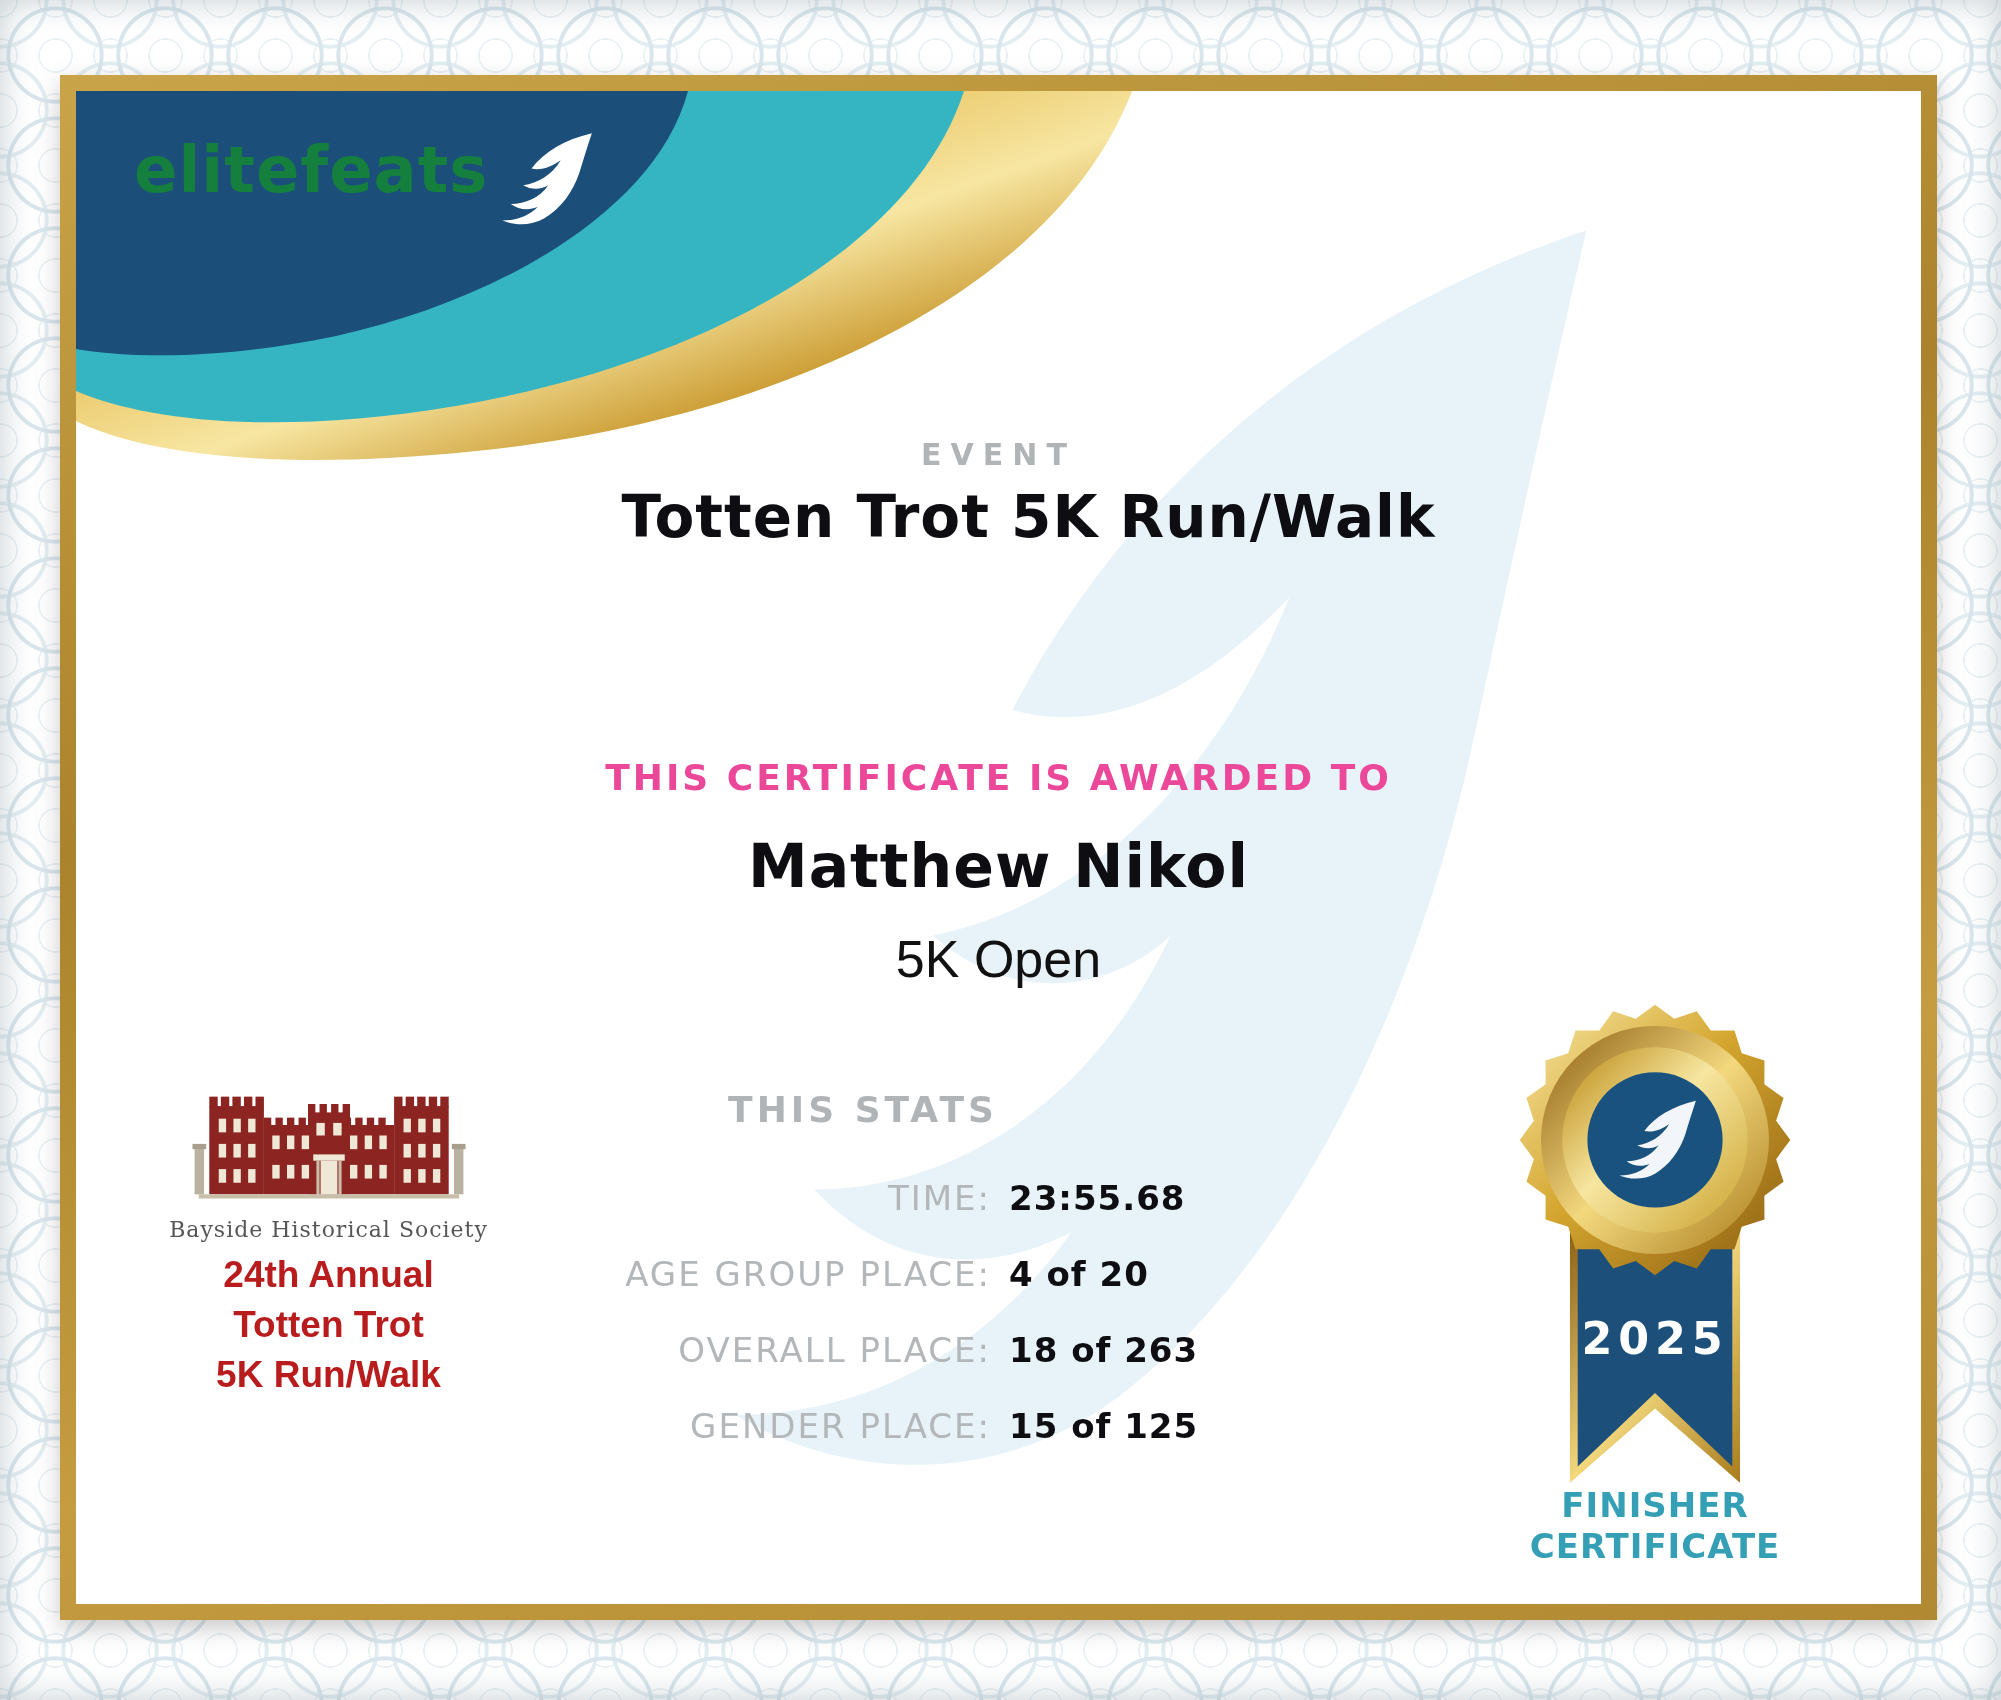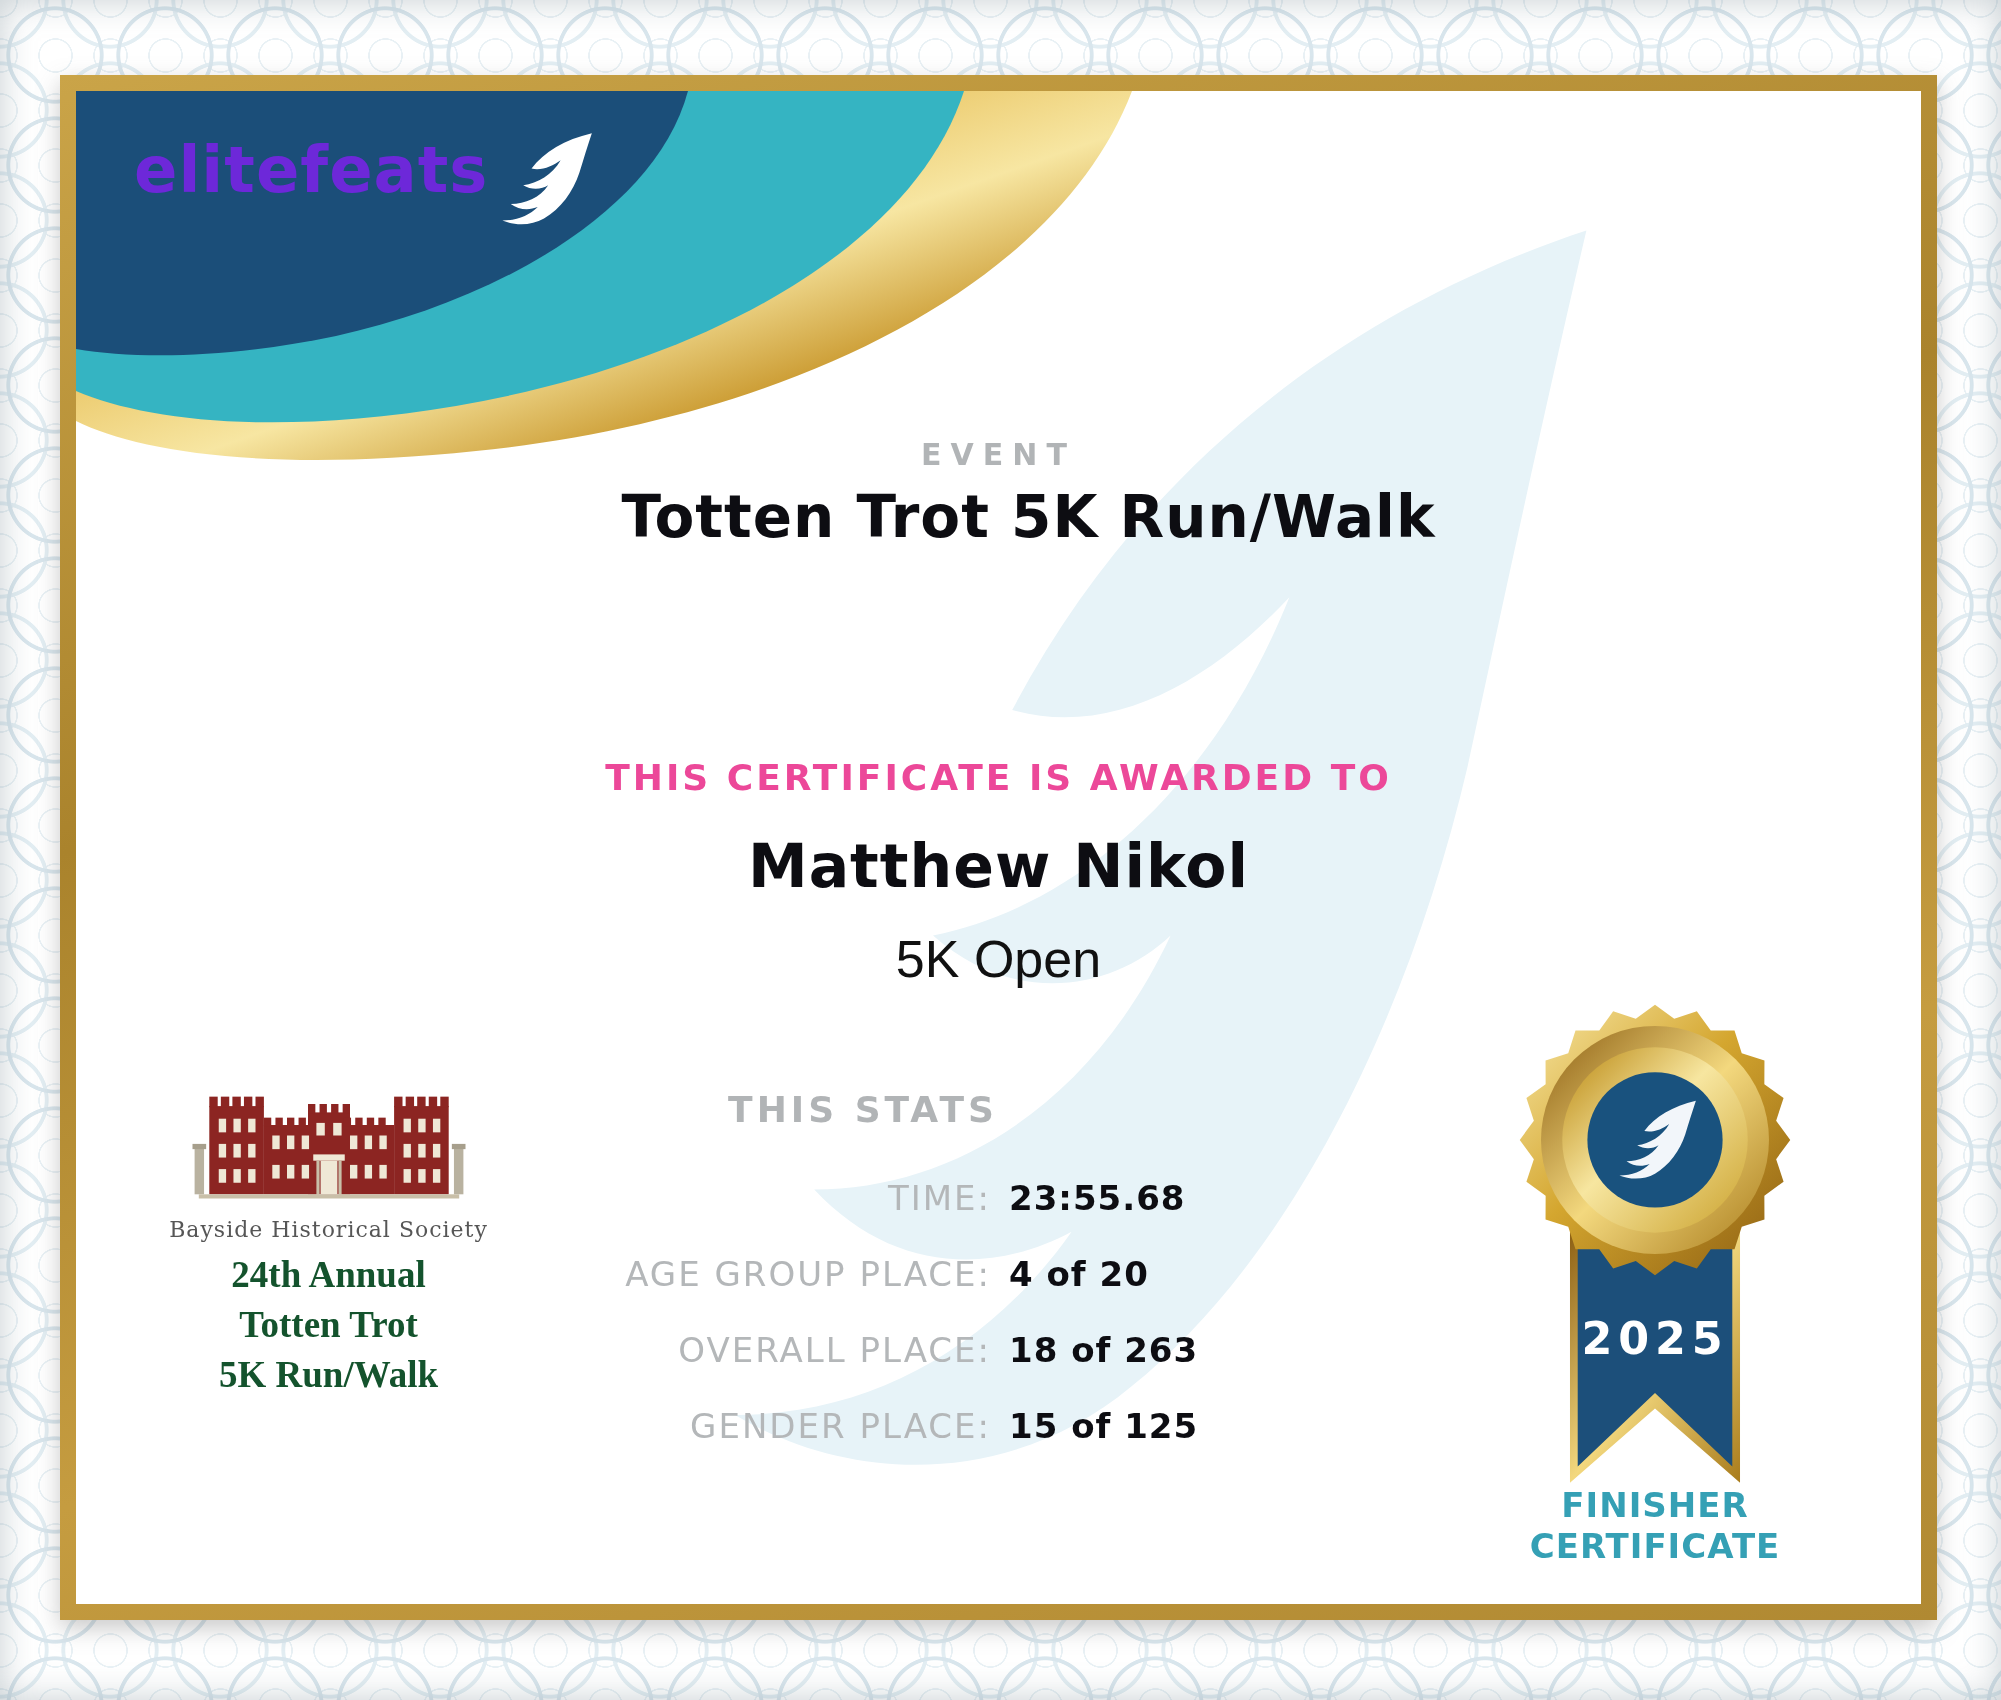--- a/index.html
+++ b/index.html
@@ -19,41 +19,41 @@
     position:absolute;left:60px;top:75px;width:1877px;height:1545px;box-sizing:border-box;
     background:linear-gradient(165deg,#caa448,#aa832c 38%,#c59c40 70%,#b08932);
     padding:16px;box-shadow:0 8px 22px rgba(100,100,100,.35);
   }
   .inner{position:relative;width:100%;height:100%;background:#fff;overflow:hidden;}
 
   .watermark{position:absolute;left:560px;top:55px;width:990px;height:1410px;z-index:1;}
   .swoosh{position:absolute;left:0;top:0;width:1150px;height:430px;z-index:2;}
 
   .logo{position:absolute;left:58px;top:44px;z-index:3;display:flex;align-items:flex-start;}
-  .logo-text{color:#6d28d9;font-size:64px;font-weight:bold;letter-spacing:1px;line-height:1.1;}
+  .logo-text{color:#15803d;font-size:64px;font-weight:bold;letter-spacing:1px;line-height:1.1;}
   .logo-wing{width:104px;height:104px;margin-left:4px;margin-top:-8px;}
 
   .line{position:absolute;left:0;width:100%;text-align:center;z-index:4;}
   .event-label{top:346px;font-size:30px;font-weight:bold;letter-spacing:9px;color:#b1b4b6;}
   .event-title{top:392px;font-size:58px;font-weight:800;color:#0d0d12;letter-spacing:1px;padding-left:30px;}
   .award-intro{top:666px;font-size:36px;font-weight:bold;letter-spacing:3px;color:#ec4899;}
   .recipient{top:740px;font-size:60px;font-weight:800;color:#0d0d12;letter-spacing:1px;}
   .division{top:838px;font-size:52px;font-family:"Liberation Sans",sans-serif;color:#111;}
 
   .stats-heading{position:absolute;left:787px;top:998px;transform:translateX(-50%);
     font-size:36px;font-weight:bold;letter-spacing:4px;color:#b1b4b6;z-index:4;}
   .stats{position:absolute;left:360px;top:1086px;width:1250px;z-index:4;}
   .stat-row{display:flex;line-height:42px;margin-bottom:34px;}
   .stat-label{flex:0 0 555px;text-align:right;font-size:34px;font-weight:normal;letter-spacing:2px;color:#b4b7b9;}
   .stat-value{padding-left:18px;font-size:34px;font-weight:800;color:#0d0d12;letter-spacing:1px;}
 
   .host{position:absolute;left:80px;top:992px;width:345px;text-align:center;z-index:4;}
   .building{width:280px;height:126px;}
   .host-org{margin-top:4px;font-family:"DejaVu Serif",serif;font-size:22px;color:#565656;letter-spacing:1px;}
-  .host-line{font-family:Liberation Serif, serif;font-size:37px;font-weight:bold;color:#14532d;line-height:50px;}
+  .host-line{font-family:Liberation Sans, sans-serif;font-size:37px;font-weight:bold;color:#b91c1c;line-height:50px;}
   .host-line.first{margin-top:8px;}
 
   .medal{position:absolute;left:1434px;top:904px;width:290px;z-index:4;}
   .medal svg{display:block;}
   .medal-caption{position:absolute;top:490px;left:50%;transform:translateX(-50%);width:420px;text-align:center;
     font-size:34px;font-weight:800;color:#35a0b5;letter-spacing:1px;line-height:41px;}
   .ribbon-year{font-family:"DejaVu Sans",sans-serif;}
 </style>
 </head>
 <body>

